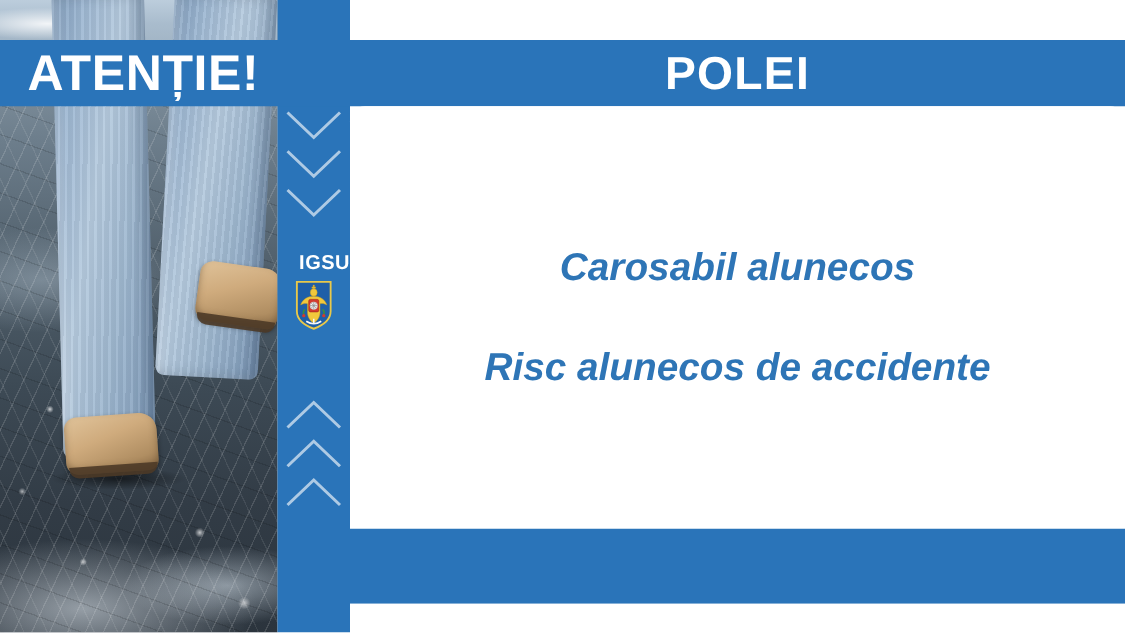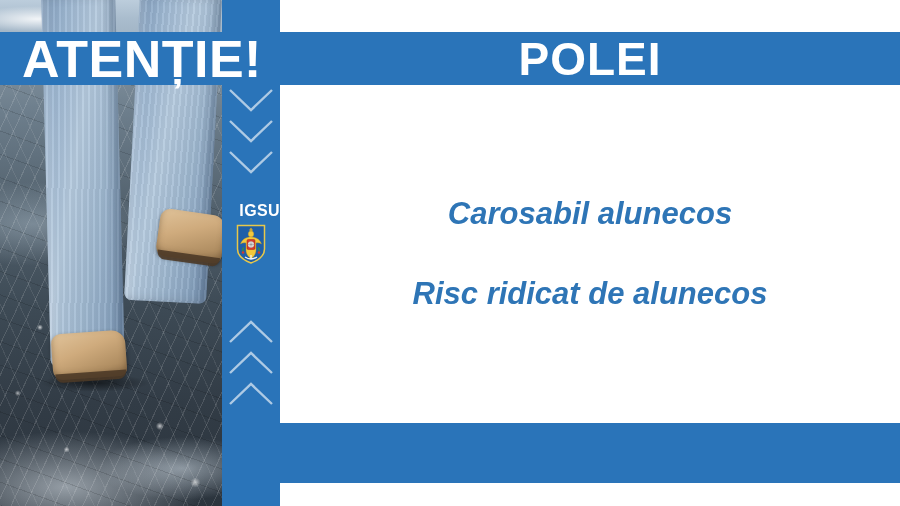--- a/index.html
+++ b/index.html
@@ -99,27 +99,27 @@
   .emblem { position:absolute; left:14px; top:224px; width:30px; height:40px; }
 
   
   .header-bar {
     position:absolute; left:0; top:32px; width:900px; height:53px;
     background:#2A74B9;
   }
   .attn {
     position:absolute; left:22px; top:33px; height:51px;
     display:flex; align-items:center;
-    color:#ffffff; font-size:52px; font-weight:bold; letter-spacing:.5px;
+    color:#ffffff; font-size:40px; font-weight:bold; letter-spacing:.5px;
     line-height:1; font-family:"Liberation Sans", sans-serif;
   }
   .polei {
     position:absolute; left:280px; top:33px; width:620px; height:51px;
     display:flex; align-items:center; justify-content:center;
-    color:#ffffff; font-size:46px; font-weight:bold; letter-spacing:1px;
+    color:#ffffff; font-size:37px; font-weight:bold; letter-spacing:1px;
     line-height:1; font-family:"Liberation Sans", sans-serif;text-align:right;
   }
 
   
   .content {
     position:absolute; left:280px; top:85px; width:620px; height:338px;
     background:#ffffff;
     display:flex; flex-direction:column; align-items:center;
     justify-content:center; gap:42px; padding:0 24px;border-radius:12px;
   }
@@ -210,19 +210,19 @@
   </div>
 
   <div class="white-top-strip"></div>
 
   <div class="header-bar"></div>
   <div class="attn">ATENȚIE!</div>
   <div class="polei">POLEI</div>
 
   <div class="content">
     <div class="msg">Carosabil alunecos</div>
-    <div class="msg">Risc ridicat de alunecos</div>
+    <div class="msg">Risc alunecos de accidente</div>
   </div>
 
   <div class="bottom-bar"></div>
   <div class="white-bottom-strip"></div>
 
 </div>
 
 </body></html>

